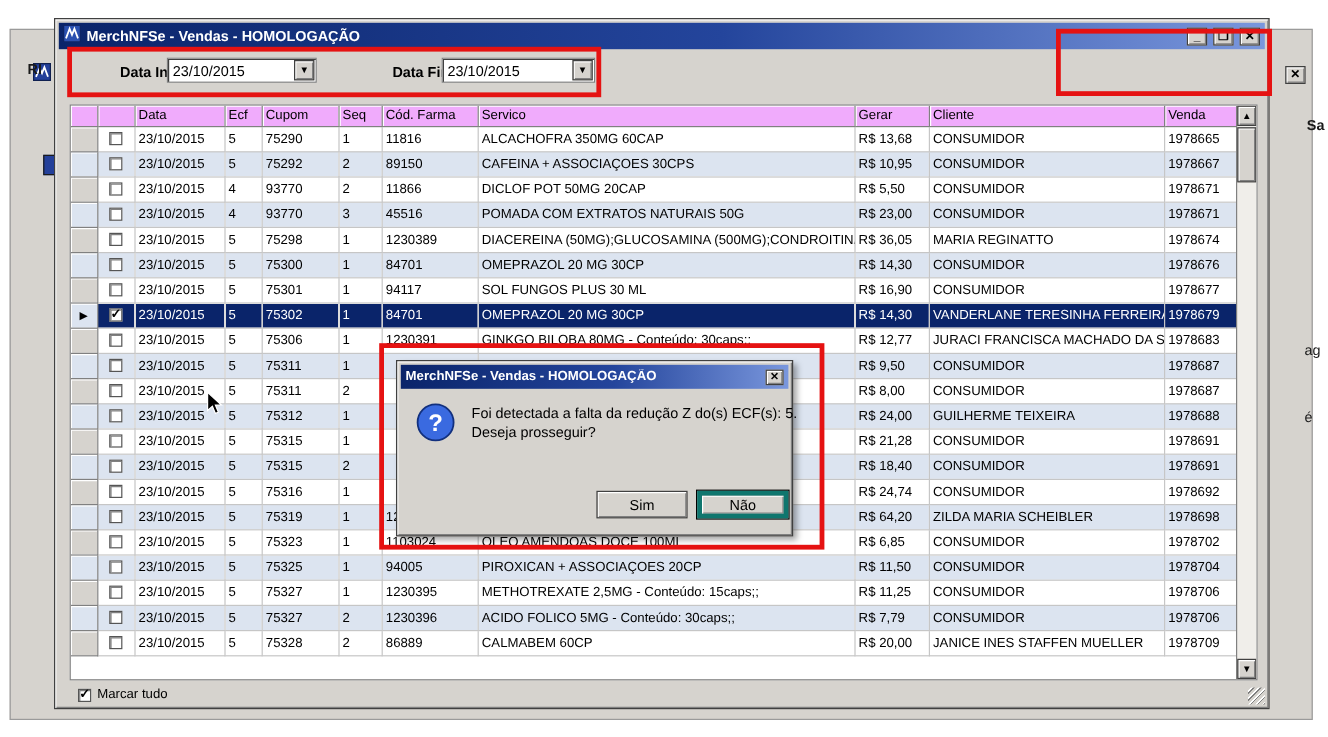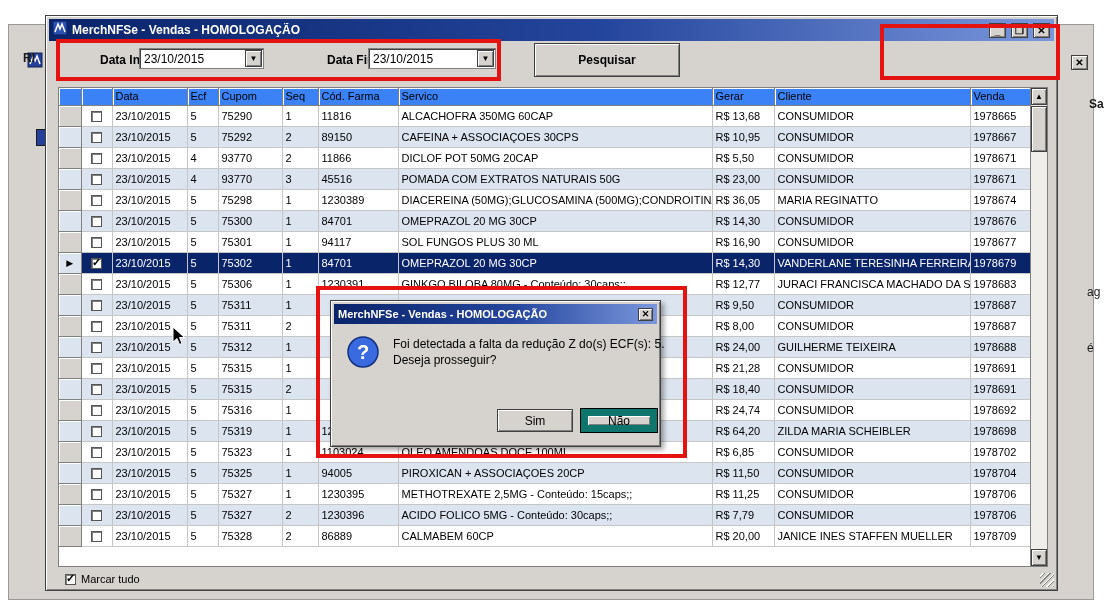--- a/index.html
+++ b/index.html
@@ -38,21 +38,21 @@
   .combo .arrow { width:17px; height:17px; margin-right:1px; background:#d6d3ce;
     border:1px solid #404040; box-shadow:inset 1px 1px 0 #fff, inset -1px -1px 0 #808080;
     font-size:8px; line-height:15px; text-align:center; color:#000; }
   .pushbtn { position:absolute; font-size:12px; font-weight:bold; color:#000;
     display:flex; align-items:center; justify-content:center; cursor:default; }
 
   
   .grid { position:absolute; left:12px; top:71px; width:990px; height:480px;
     background:#fff; border:1px solid #808080; overflow:hidden; }
   .grid table { border-collapse:collapse; table-layout:fixed; width:973px; font-size:11px; }
-  .grid th { background:#3b82f6; font-weight:normal; text-align:left; height:17px;
+  .grid th { background:#f0abfc; font-weight:normal; text-align:left; height:17px;
     padding:0 3px; font-size:11px; border-right:1px solid #808080; border-bottom:1px solid #808080;
     box-shadow:inset 1px 1px 0 #ffffff; white-space:nowrap; overflow:hidden; }
   .grid td { height:21px; padding:0 3px; border-right:1px solid #c6c6c6; border-bottom:1px solid #c6c6c6;
     white-space:nowrap; overflow:hidden; color:#000; background:#fff; }
   .grid tr:nth-child(even) td { background:#dce4f0; }
   .grid td.ind { background:#d6d3ce; border-right:1px solid #808080; border-bottom:1px solid #808080;
     box-shadow:inset 1px 1px 0 #ffffff; text-align:center; font-size:9px; color:#000; }
   .grid tr.sel td:not(.ind) { background:#0a246a; color:#fff; }
   .cbcell { text-align:center; }
   .cb { display:inline-block; width:11px; height:11px; background:#fff; border:1px solid #555;
@@ -76,21 +76,21 @@
   
   .dlg { position:absolute; left:330px; top:300px; width:331px; height:147px;
     background:#d6d3ce; border:1px solid #404040;
     box-shadow:inset 1px 1px 0 #ffffff, inset -1px -1px 0 #808080, 3px 3px 5px rgba(0,0,0,0.35);
     z-index:5; }
   .dlg .titlebar { height:20px; }
   .dlg .ttext { font-size:11px; }
   .dlg-msg { position:absolute; left:62px; font-size:12px; color:#000; white-space:nowrap; }
   .dlg-btn { width:76px; height:23px; position:absolute; top:108px; font-size:12px;
     display:flex; align-items:center; justify-content:center; font-weight:normal; }
-  .dlg-btn.focus { border:7px solid #0f766e; box-shadow:0 0 0 1px #000, inset 1px 1px 0 #ffffff, inset -1px -1px 0 #808080; }
+  .dlg-btn.focus { border:4px solid #0f766e; box-shadow:0 0 0 1px #000, inset 1px 1px 0 #ffffff, inset -1px -1px 0 #808080; }
   .qicon { position:absolute; left:15px; top:34px; }
 
   
   .redbox { position:absolute; border:4px solid #e51212; z-index:10; pointer-events:none; }
   .cursor { position:absolute; left:172px; top:326px; z-index:11; pointer-events:none; }
 </style>
 </head>
 <body>
 
 <div class="backdrop">
@@ -125,21 +125,20 @@
   <span class="lbl" style="left:18px;top:37px;">Data Inicial:</span>
   <div class="combo" style="left:93px;top:32px;width:125px;">
     <span class="val">23/10/2015</span>
     <span class="arrow">▼</span>
   </div>
   <span class="lbl" style="left:245px;top:37px;">Data Final:</span>
   <div class="combo" style="left:322px;top:32px;width:128px;">
     <span class="val">23/10/2015</span>
     <span class="arrow">▼</span>
   </div>
-  <div class="pushbtn raised" style="left:488px;top:27px;width:146px;height:34px;">Pesquisar</div>
 
   <div class="grid">
     <table>
         <colgroup>
           <col style="width: 22px;">
           <col style="width: 31px;">
           <col style="width: 75px;">
           <col style="width: 31px;">
           <col style="width: 64px;">
           <col style="width: 36px;">

